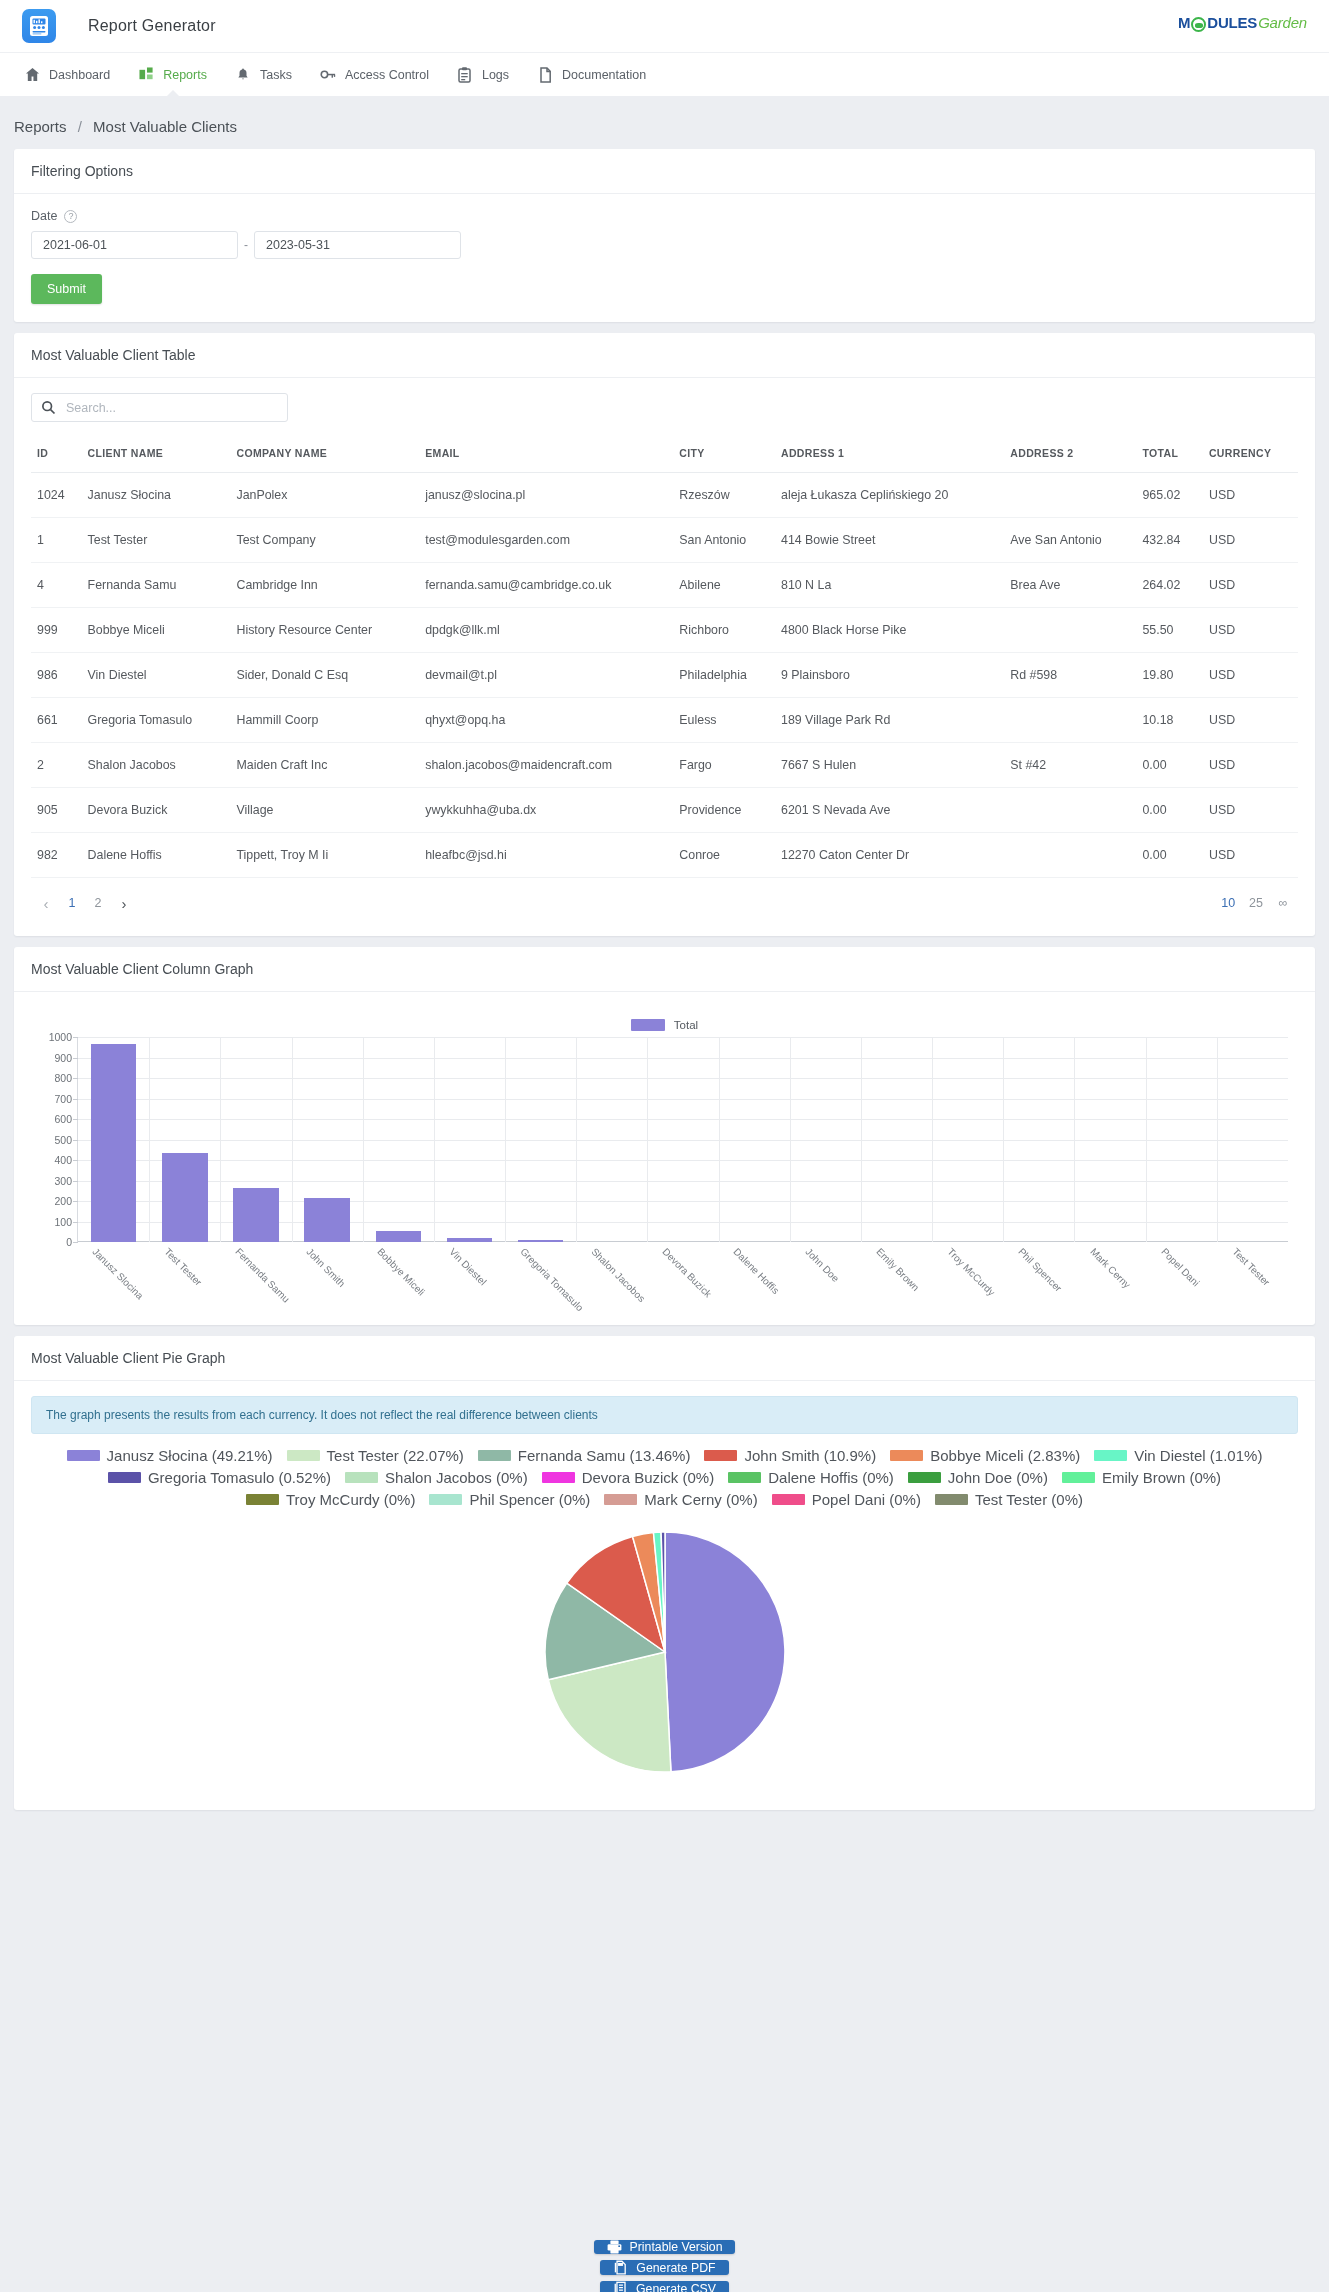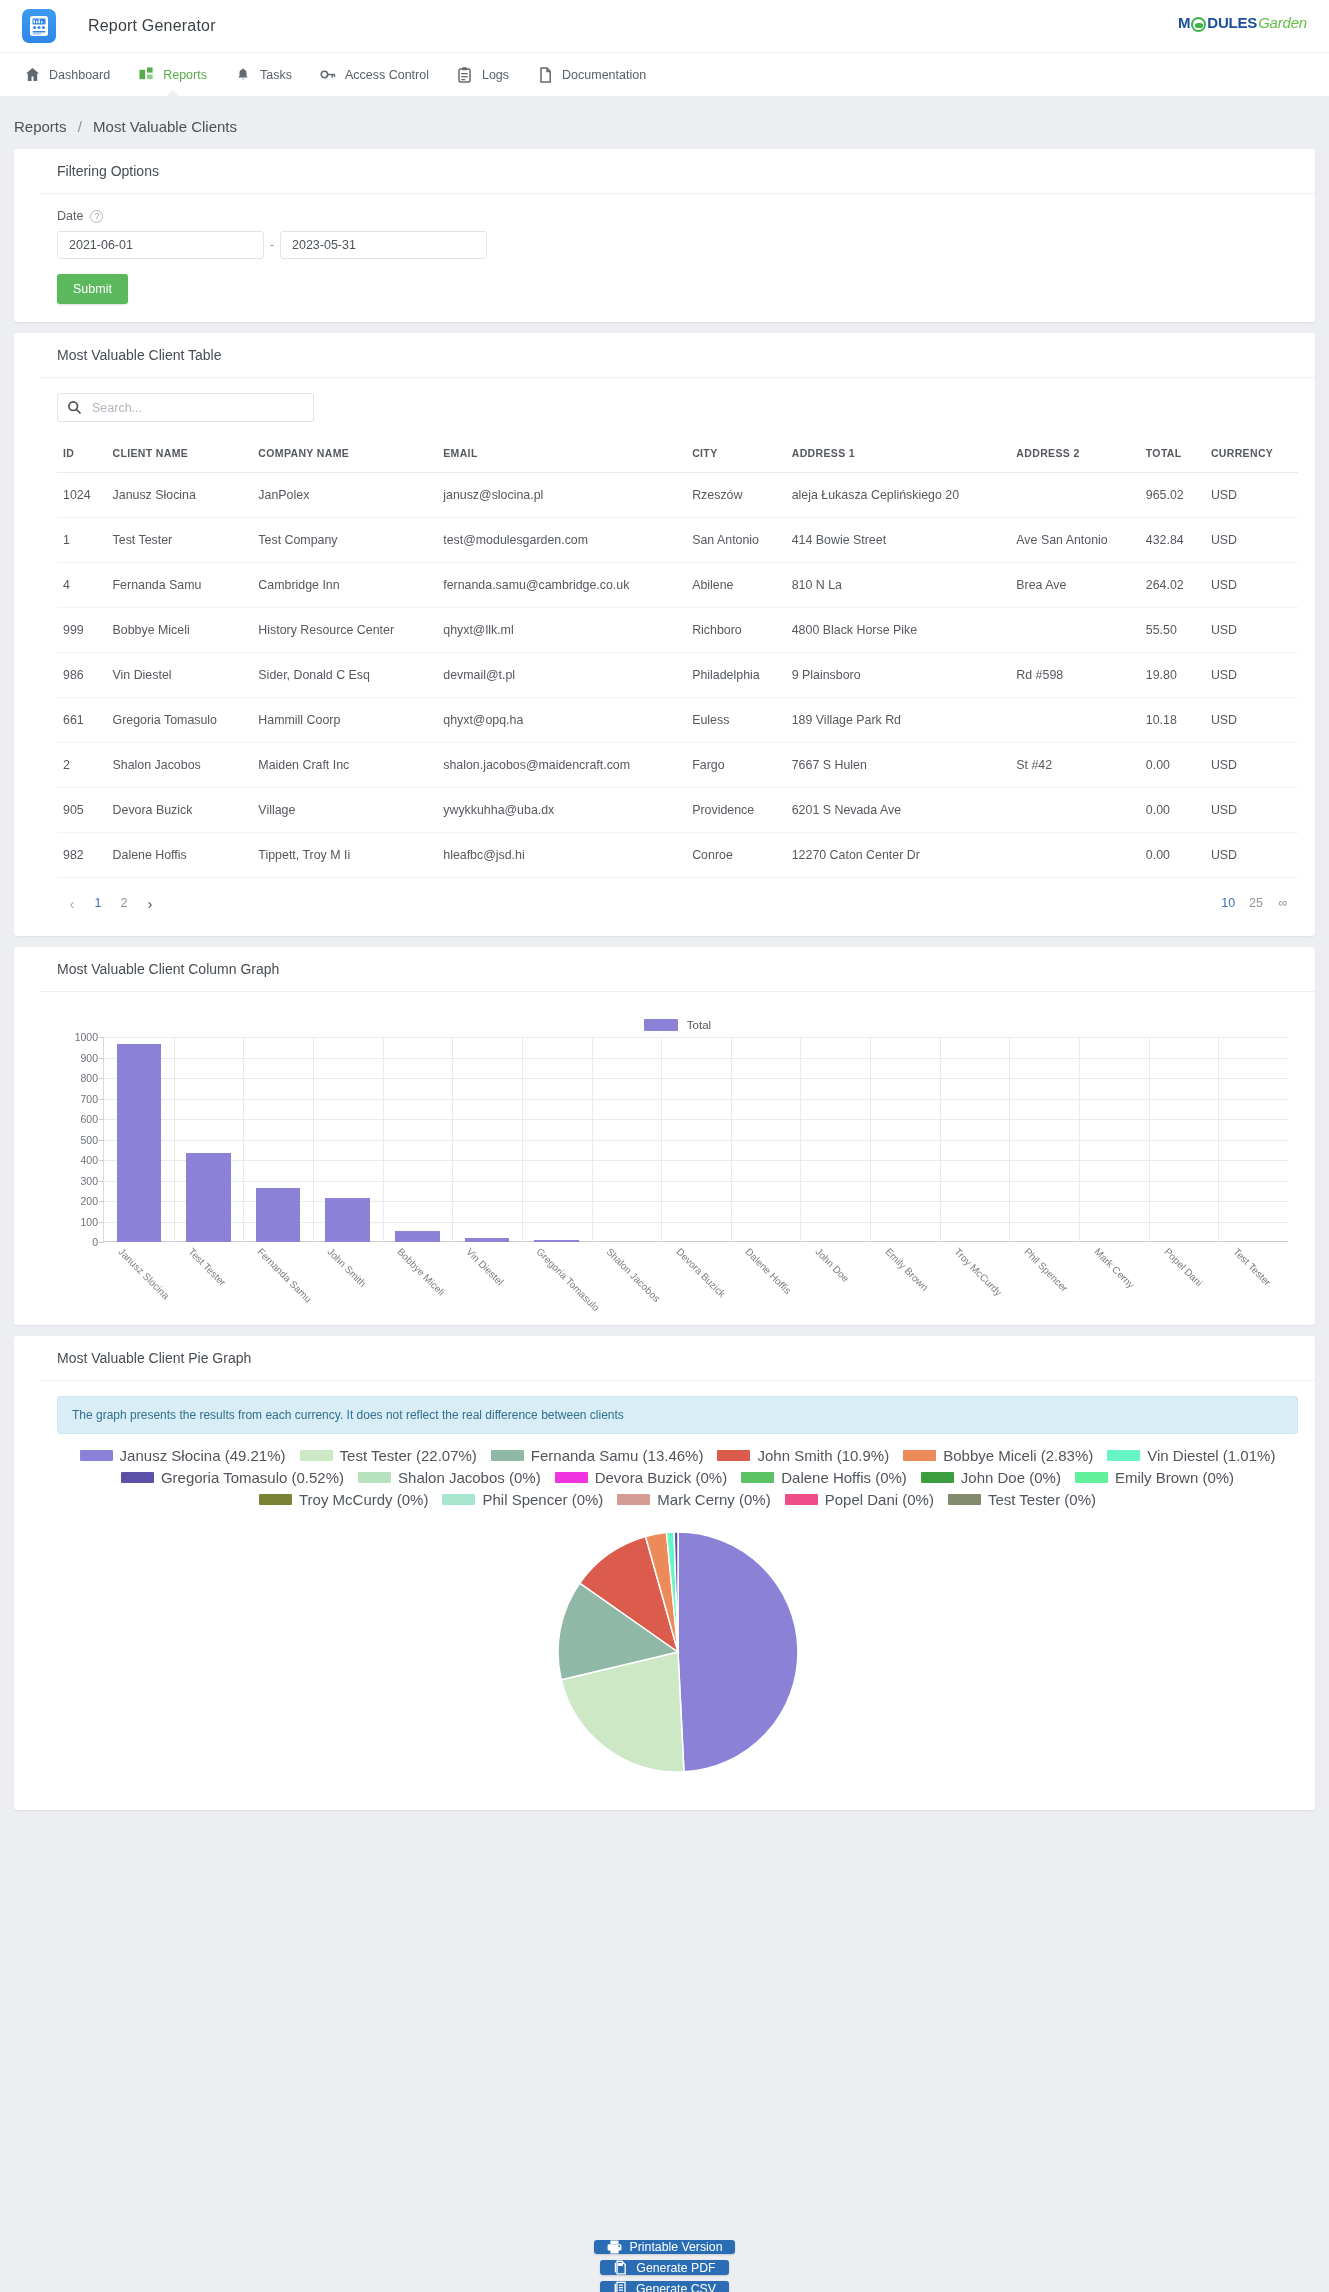--- a/index.html
+++ b/index.html
@@ -59,21 +59,20 @@
 
   
   .crumbs { padding:22px 14px 14px 14px; font-size:15px; color:#4b5157; }
   .crumbs a { color:#4b5157; text-decoration:none; }
   .crumbs .sep { margin:0 7px; color:#8a9099; }
 
   
   .card {
     background:#fff; margin:0 14px 11px 14px; border-radius:3px;
     box-shadow:0 1px 2px rgba(20,30,60,.07);
-    padding-left:26px;
   }
   .card-head {
     padding:14px 17px; font-size:14px; color:#474d53; border-bottom:1px solid #edeff2;
   }
   .card-body { padding:15px 17px 18px 17px; }
 
   
   .field-label { font-size:12.5px; color:#5b6168; display:flex; align-items:center; gap:7px; margin-bottom:8px;}
   .qmark{
     width:13px;height:13px;border-radius:50%;border:1px solid #b4b9bf;color:#9aa0a7;
@@ -351,21 +350,21 @@
               <td>Abilene</td>
               <td>810 N La</td>
               <td>Brea Ave</td>
               <td>264.02</td>
               <td>USD</td>
             </tr>
             <tr>
               <td class="lnk">999</td>
               <td class="lnk">Bobbye Miceli</td>
               <td>History Resource Center</td>
-              <td class="lnk">qhyxt@llk.ml</td>
+              <td class="lnk">dpdgk@llk.ml</td>
               <td>Richboro</td>
               <td>4800 Black Horse Pike</td>
               <td></td>
               <td>55.50</td>
               <td>USD</td>
             </tr>
             <tr>
               <td class="lnk">986</td>
               <td class="lnk">Vin Diestel</td>
               <td>Sider, Donald C Esq</td>

